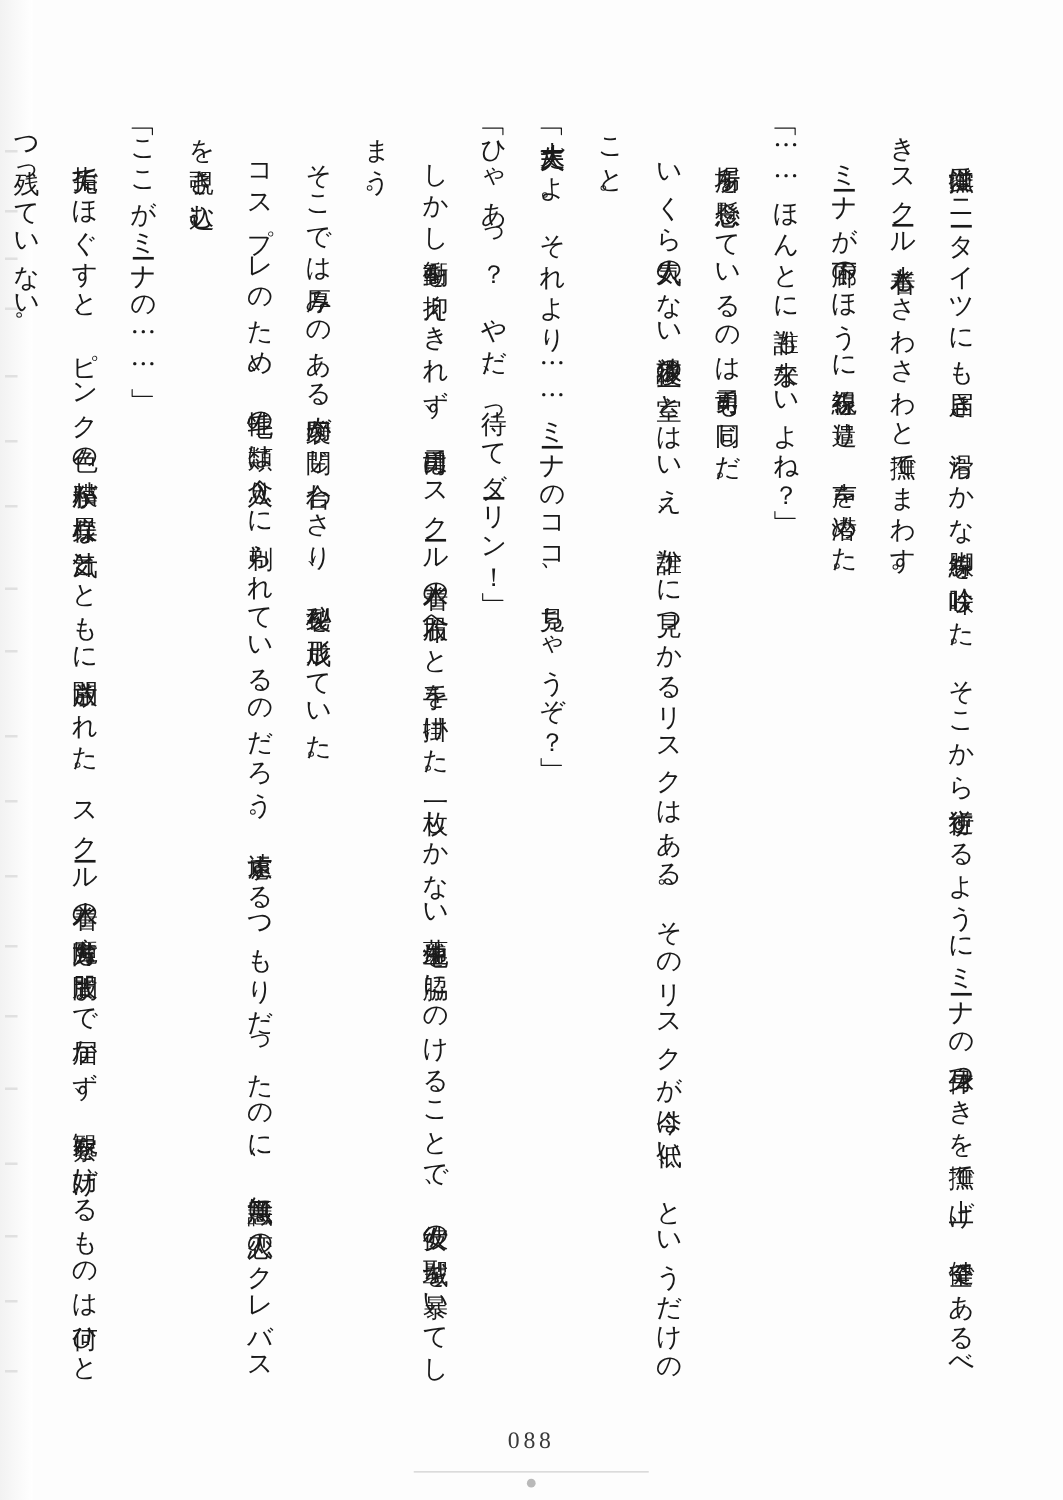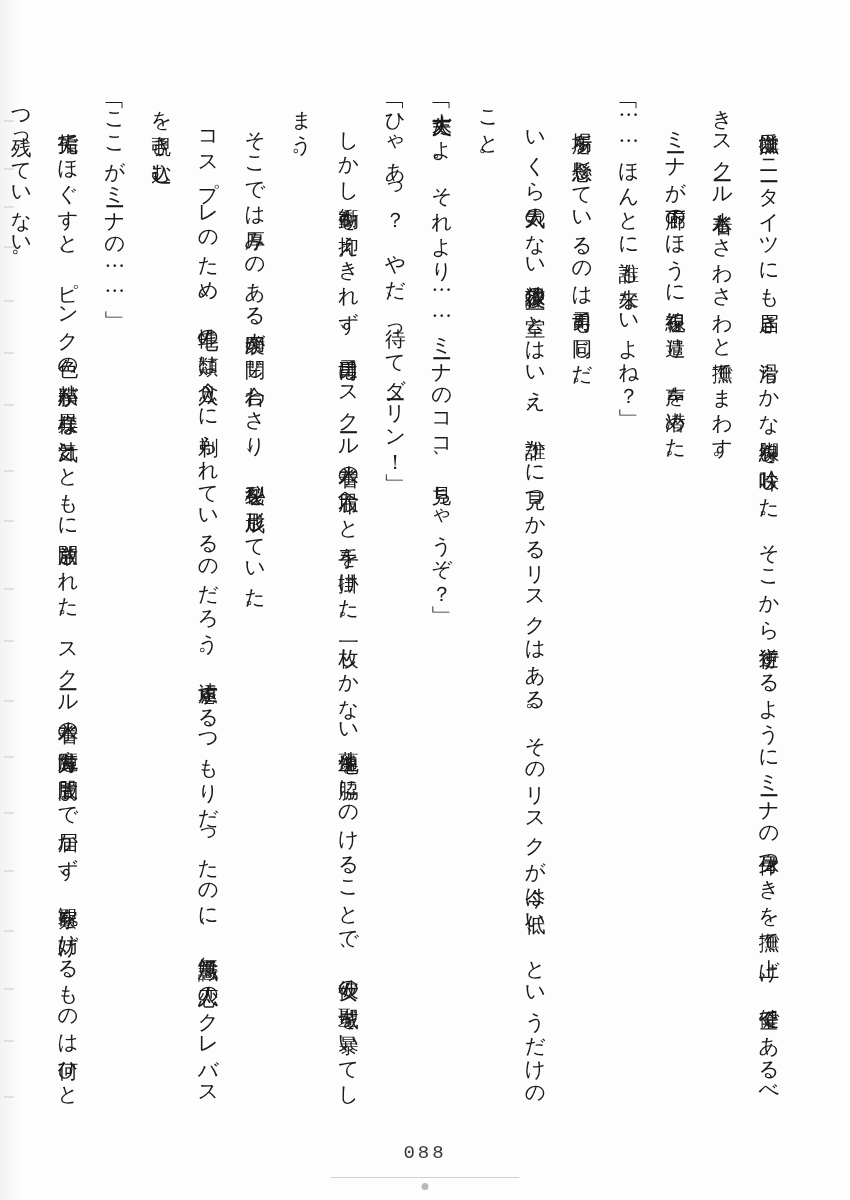--- a/index.html
+++ b/index.html
@@ -58,21 +58,21 @@
     text-indent: 0;
   }
 
   
   .folio {
     position: absolute;
     left: 0;
     right: 0;
     bottom: 36px;
     text-align: center;
-    font-family: Liberation Mono, monospace;
+    font-family: Liberation Serif, serif;
     font-size: 19px;
     letter-spacing: 3px;
     color: #3a3a3a;
   }
   .folio-rule {
     position: absolute;
     left: 50%;
     transform: translateX(-50%);
     bottom: 22px;
     width: 188px;

